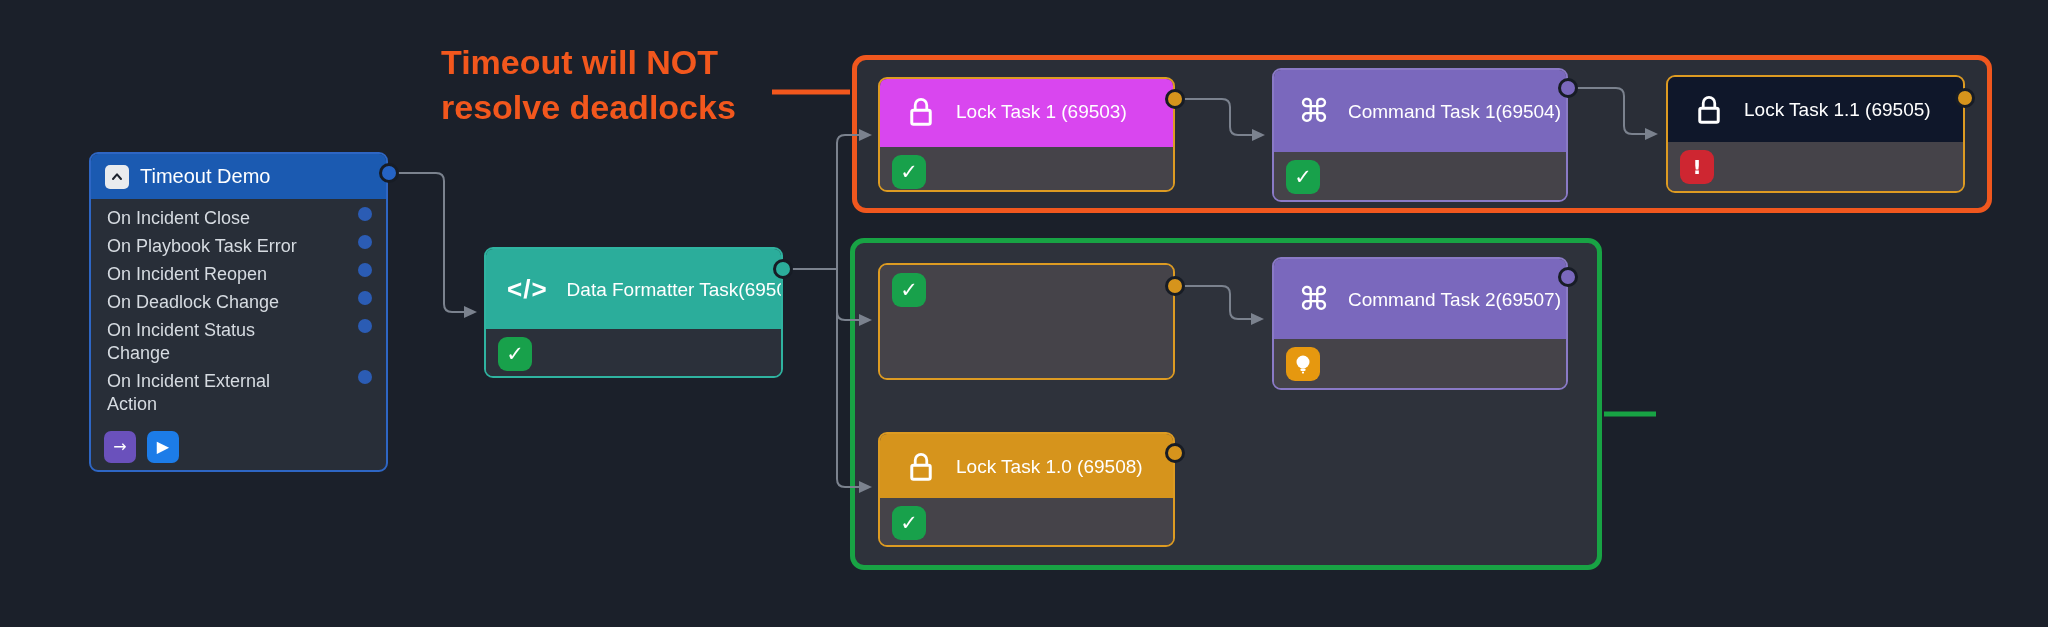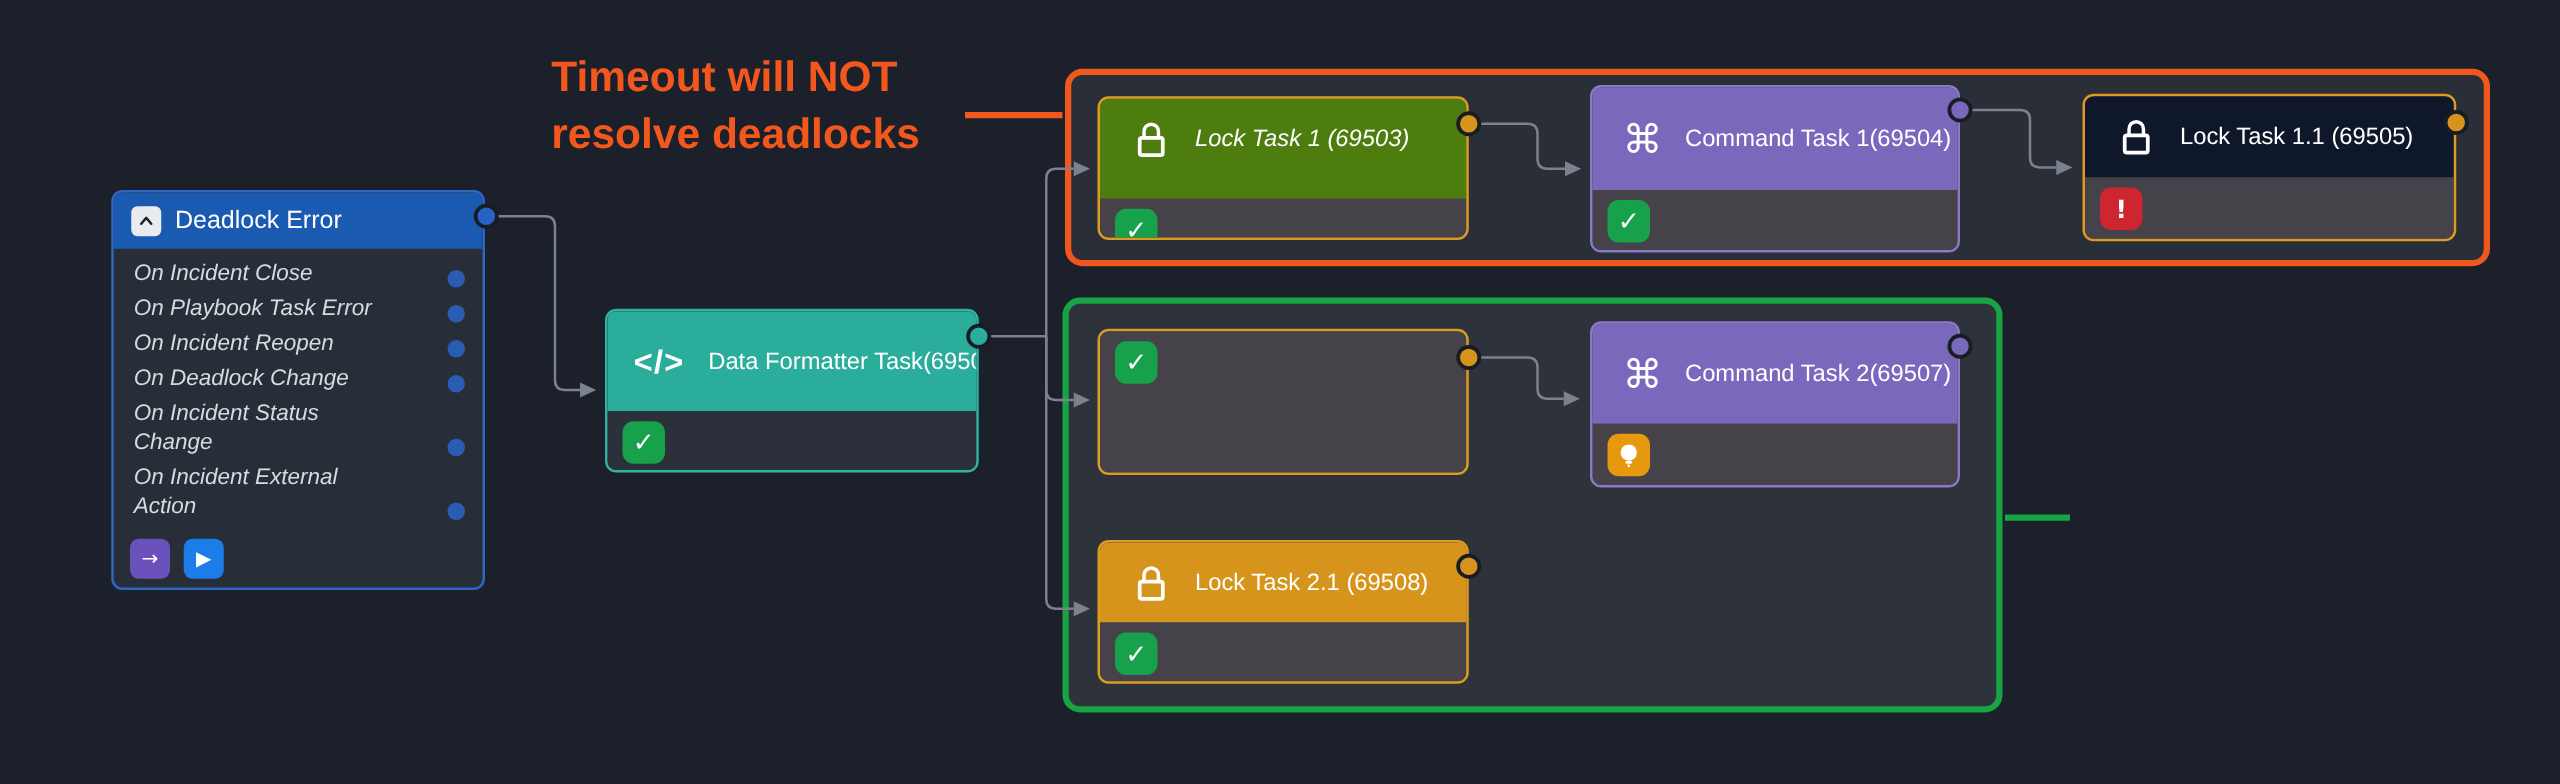--- a/index.html
+++ b/index.html
@@ -26,21 +26,21 @@
   .status .g{font-family:"DejaVu Sans",sans-serif;font-size:21px;font-weight:700;line-height:1;}
   .nicon{display:flex;align-items:center;justify-content:center;flex:none;}
   .glyph{font-family:"DejaVu Sans",sans-serif;}
   .codechev{margin-left:auto;font-size:21px;font-weight:700;letter-spacing:5px;white-space:nowrap;}
   .cmdglyph{font-family:"DejaVu Sans",sans-serif;font-size:32px;font-weight:500;line-height:1;}
   .dficon{font-size:26px;font-weight:800;letter-spacing:1px;}
   
   .collapse-box{width:24px;height:24px;background:#e9ebee;border-radius:5px;display:flex;
     align-items:center;justify-content:center;flex:none;cursor:pointer;}
   .items{padding:6px 0 0 0;}
-  .item{display:flex;align-items:flex-end;padding:2px 14px 3px 16px;font-style:italic;}
+  .item{display:flex;align-items:flex-start;padding:2px 14px 3px 16px;}
   .item-label{font-size:18px;line-height:23px;color:#d6dbe1;max-width:192px;}
   .dot{width:14px;height:14px;border-radius:50%;background:#2b5cb4;margin-left:auto;flex:none;cursor:pointer;}
   .btnrow{display:flex;gap:11px;padding:12px 0 0 13px;}
   .sq{width:32px;height:32px;border-radius:7px;border:none;display:flex;align-items:center;
     justify-content:center;color:#fff;cursor:pointer;padding:0;}
   .sq .glyph{font-size:16px;line-height:1;}
   .sq.purple{background:#6a51bc;}
   .sq.blue{background:#1c7ce8;}
   
   .note{position:absolute;z-index:5;font-weight:700;white-space:nowrap;}
@@ -83,21 +83,21 @@
     <circle class="port" cx="1175" cy="453" r="8.5" fill="#d6941c"></circle>
   </svg>
 
   <div class="node" style="left:89px;top:152px;width:299px;height:320px;border:2px solid #2e66c4;background:#282e38;">
     <div class="hdr" style="background:#1b5ab1;height:45px;padding:0 14px;gap:11px;">
       <span class="collapse-box">
         <svg width="16" height="16" viewBox="0 0 24 24">
             <polyline points="6,15 12,8 18,15" fill="none" stroke="#1d2430" stroke-width="3" stroke-linecap="round" stroke-linejoin="round"></polyline>
           </svg>
       </span>
-      <span class="ttl1" style="font-size:20px;">Deadlock Error</span>
+      <span class="ttl1" style="font-size:20px;">Timeout Demo</span>
     </div>
     <div class="items">
       <div class="item">
         <span class="item-label">On Incident Close</span>
         <span class="dot"></span>
       </div>
       <div class="item">
         <span class="item-label">On Playbook Task Error</span>
         <span class="dot"></span>
       </div>
@@ -137,21 +137,21 @@
       </div>
     </div>
     <div class="nbody" style="background:#2b303a;">
       <span class="status" style="background:#18a14b;">
         <span class="g">✓</span>
       </span>
     </div>
   </div>
 
   <div class="node" style="left:878px;top:77px;width:297px;height:115px;border:2px solid #dd9b22;background:#454349;">
-    <div class="hdr" style="background:#4d7c0f;height:64px;padding:0 16px 16px 26px;gap:20px;font-style:italic;">
+    <div class="hdr" style="background:#d946ef;height:64px;padding:0 16px 4px 26px;gap:20px;">
       <span class="nicon">
         <svg width="30" height="33" viewBox="0 0 26 28">
             <path d="M8 13 V8.5 a5 5 0 0 1 10 0 V13" fill="none" stroke="#fff" stroke-width="2.4"></path>
             <rect x="5" y="13" width="16" height="12" rx="1.5" fill="none" stroke="#fff" stroke-width="2.6"></rect>
           </svg>
       </span>
       <span class="ttl1">Lock Task 1 (69503)</span>
     </div>
     <div class="nbody" style="background:#454349;">
       <span class="status" style="background:#18a14b;">
@@ -222,21 +222,21 @@
   </div>
 
   <div class="node" style="left:878px;top:432px;width:297px;height:115px;border:2px solid #dd9b22;background:#454349;">
     <div class="hdr" style="background:#d6941c;height:64px;padding:0 16px 0 26px;gap:20px;">
       <span class="nicon">
         <svg width="30" height="33" viewBox="0 0 26 28">
             <path d="M8 13 V8.5 a5 5 0 0 1 10 0 V13" fill="none" stroke="#fff" stroke-width="2.4"></path>
             <rect x="5" y="13" width="16" height="12" rx="1.5" fill="none" stroke="#fff" stroke-width="2.6"></rect>
           </svg>
       </span>
-      <span class="ttl1">Lock Task 2.1 (69508)</span>
+      <span class="ttl1">Lock Task 1.0 (69508)</span>
     </div>
     <div class="nbody" style="background:#454349;">
       <span class="status" style="background:#18a14b;">
         <span class="g">✓</span>
       </span>
     </div>
   </div>
 
   <div class="note" style="left:441px;top:40px;color:#f2571d;font-size:34px;line-height:45px;">
     <div>Timeout will NOT</div>

